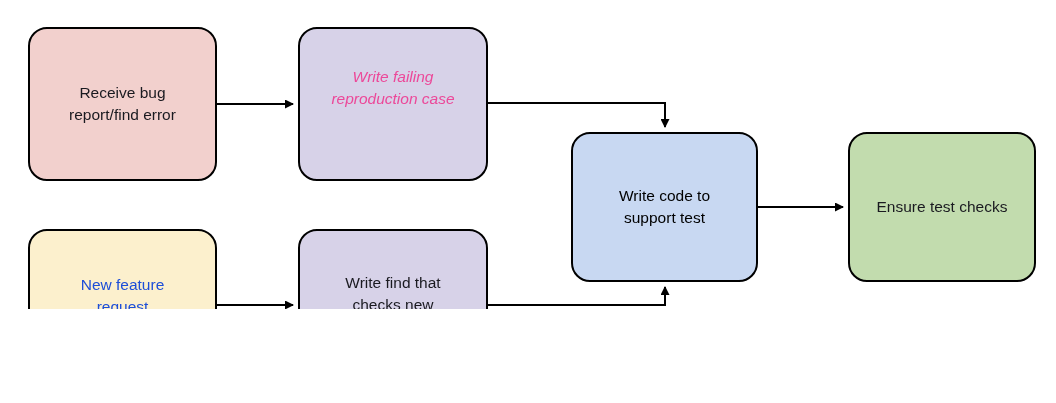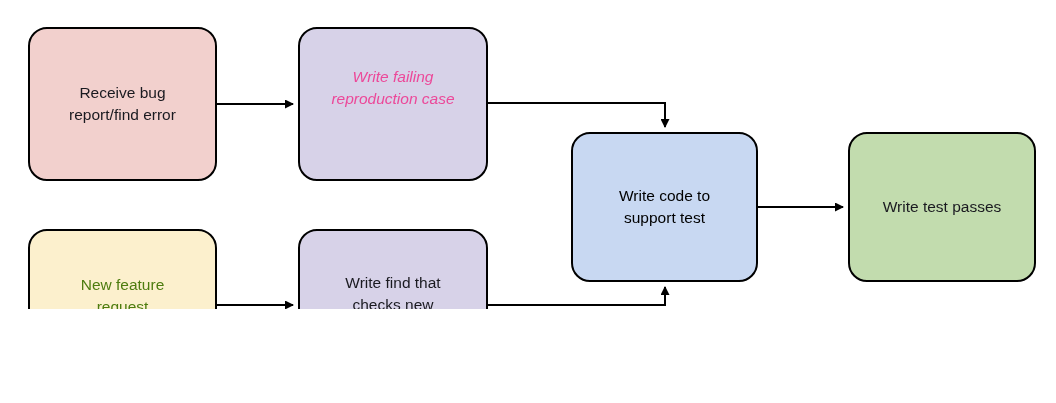--- a/index.html
+++ b/index.html
@@ -65,23 +65,23 @@
         <path d="M 487 305 L 665 305 L 665 287" fill="none" stroke="#000000" stroke-width="2" stroke-linejoin="miter" marker-end="url(#arrowhead)"></path>
         <path d="M 757 207 L 843 207" fill="none" stroke="#000000" stroke-width="2" stroke-linejoin="miter" marker-end="url(#arrowhead)"></path>
       </g>
   </svg>
 
   <div id="node-labels">
       <div class="node-label" style="left: 29px; top: 28px; width: 187px; height: 152px; color: rgb(26, 26, 32);">Receive bug
 report/find error</div>
       <div class="node-label" style="left: 299px; top: 12px; width: 188px; height: 152px; color: #ec4899; font-style: italic;">Write failing
 reproduction case</div>
-      <div class="node-label" style="left: 29px; top: 221px; width: 187px; height: 150px; color: #4d7c0f;">New feature
+      <div class="node-label" style="left: 29px; top: 221px; width: 187px; height: 150px; color: #1d4ed8;">New feature
 request</div>
       <div class="node-label" style="left: 299px; top: 230px; width: 188px; height: 150px; color: rgb(26, 26, 32);">Write find that
 checks new
 feature behavior</div>
       <div class="node-label" style="left: 572px; top: 133px; width: 185px; height: 148px; color: #000000;">Write code to
 support test</div>
-      <div class="node-label" style="left: 849px; top: 133px; width: 186px; height: 148px; color: rgb(26, 26, 32);">Write test passes</div>
+      <div class="node-label" style="left: 849px; top: 133px; width: 186px; height: 148px; color: rgb(26, 26, 32);">Ensure test checks</div>
     </div>
 
 </div>
 
 </body></html>

